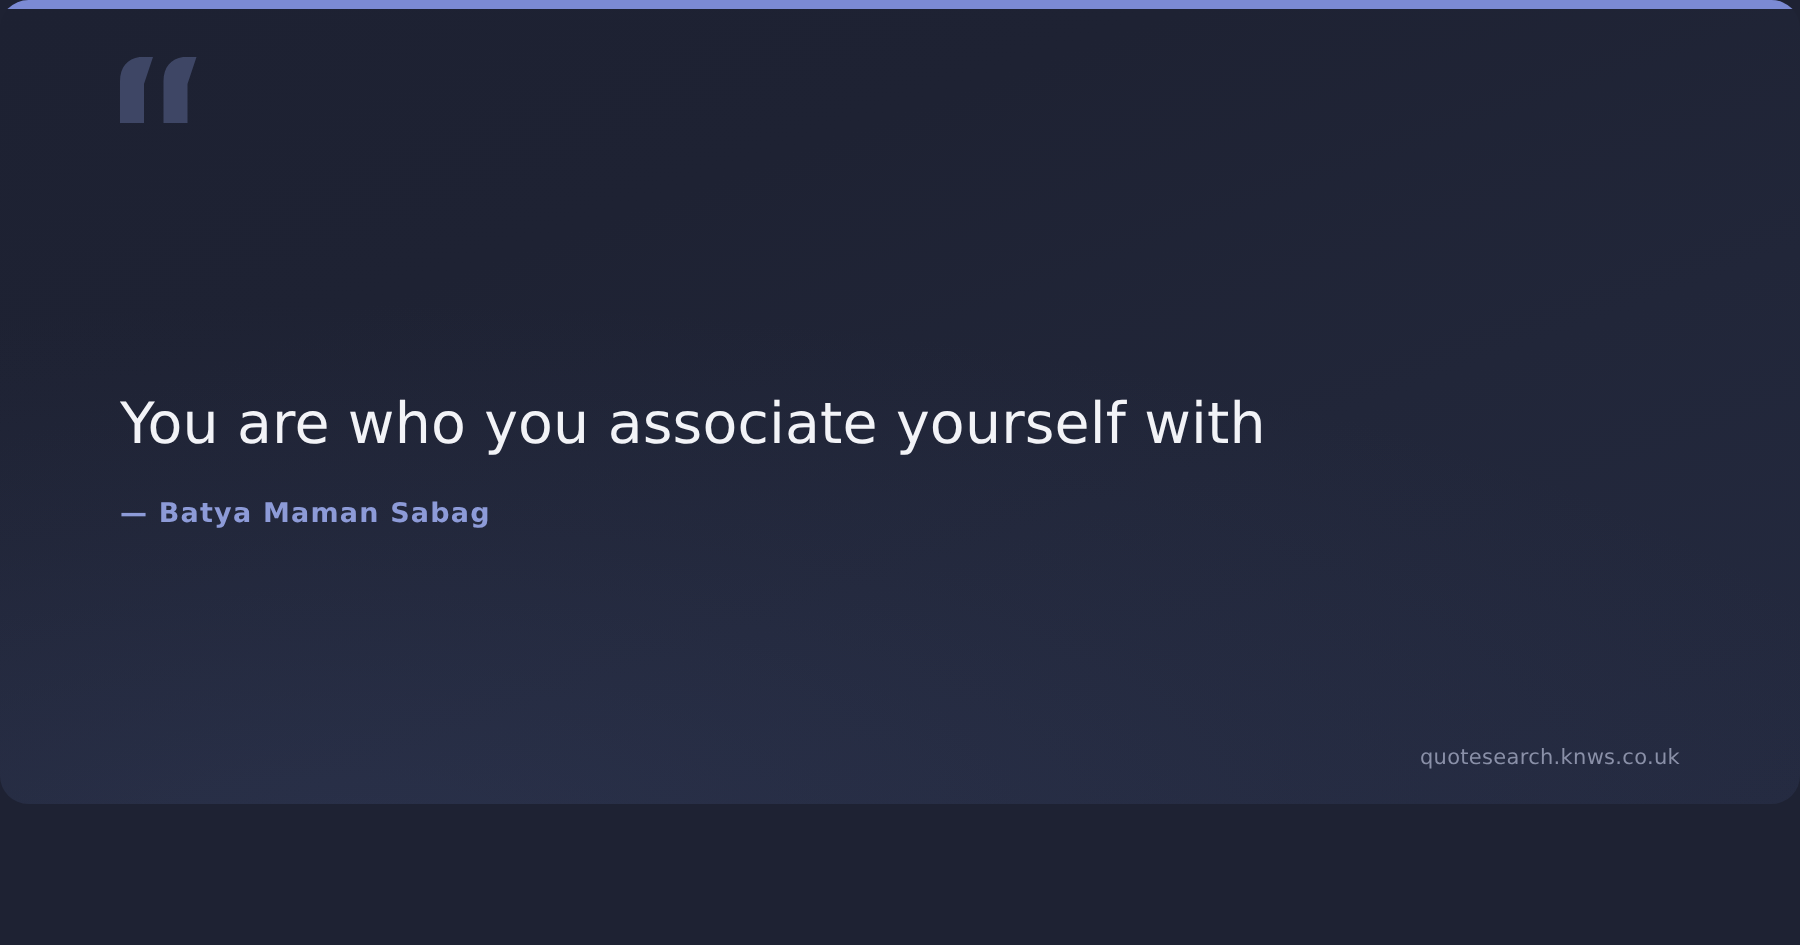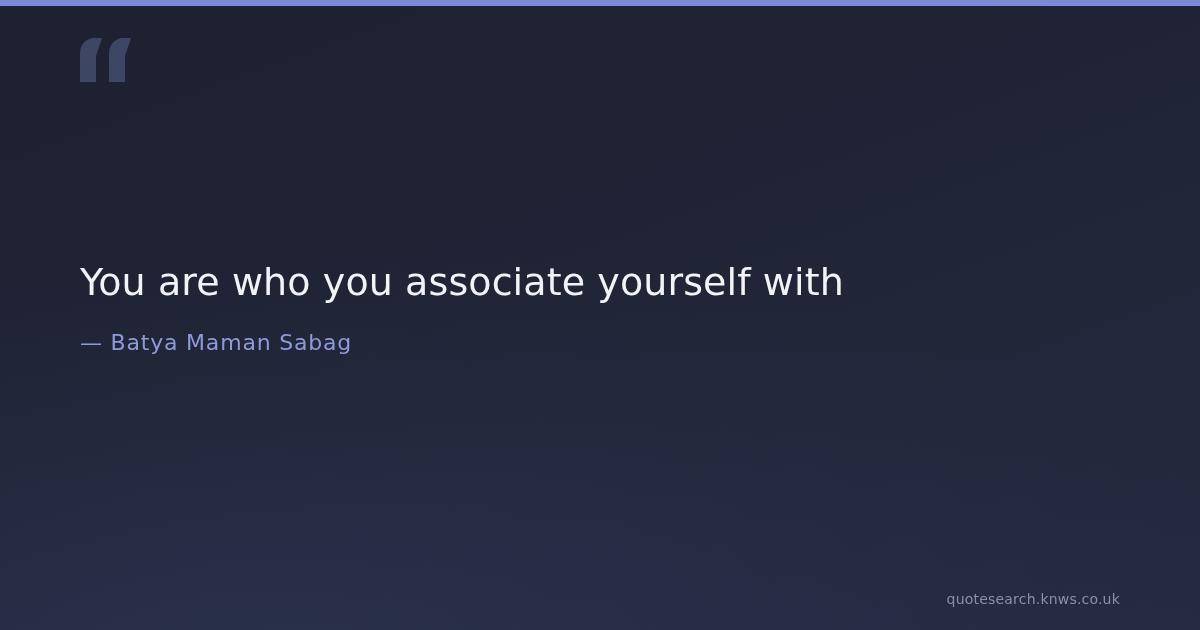--- a/index.html
+++ b/index.html
@@ -11,29 +11,30 @@
     width: 1200px;
     height: 630px;
     overflow: hidden;
     font-family: "DejaVu Sans", sans-serif;
     background: #1e2233;
   }
 
   .card {
     position: relative;
     width: 1200px;
-    height: 630px;
+    height: 536px;
     box-sizing: border-box;
     background:
       linear-gradient(160deg,
         #1d2132 0%,
         #1e2233 30%,
         #212639 62%,
         #242a40 100%);
     overflow: hidden;
+    border-radius: 19px;
   }
 
   
   .card::after {
     content: "";
     position: absolute;
     inset: 0;
     background:
       radial-gradient(120% 90% at 20% 105%,
         rgba(60, 72, 110, 0.30) 0%,
@@ -85,23 +86,23 @@
     font-size: 38px;
     line-height: 52px;
     font-weight: 400;
     color: #f2f3f7;
     letter-spacing: 0.1px;
     white-space: pre-wrap;
   }
 
   .quote-author {
     margin: 21px 0 0 0;
-    font-size: 22px;
+    font-size: 18px;
     line-height: 28px;
-    font-weight: 400;
+    font-weight: 700;
     color: #8d9bd8;
     letter-spacing: 0.8px;
   }
 
   .site-footer {
     position: absolute;
     right: 80px;
     bottom: 22px;
     font-size: 14px;
     line-height: 18px;

